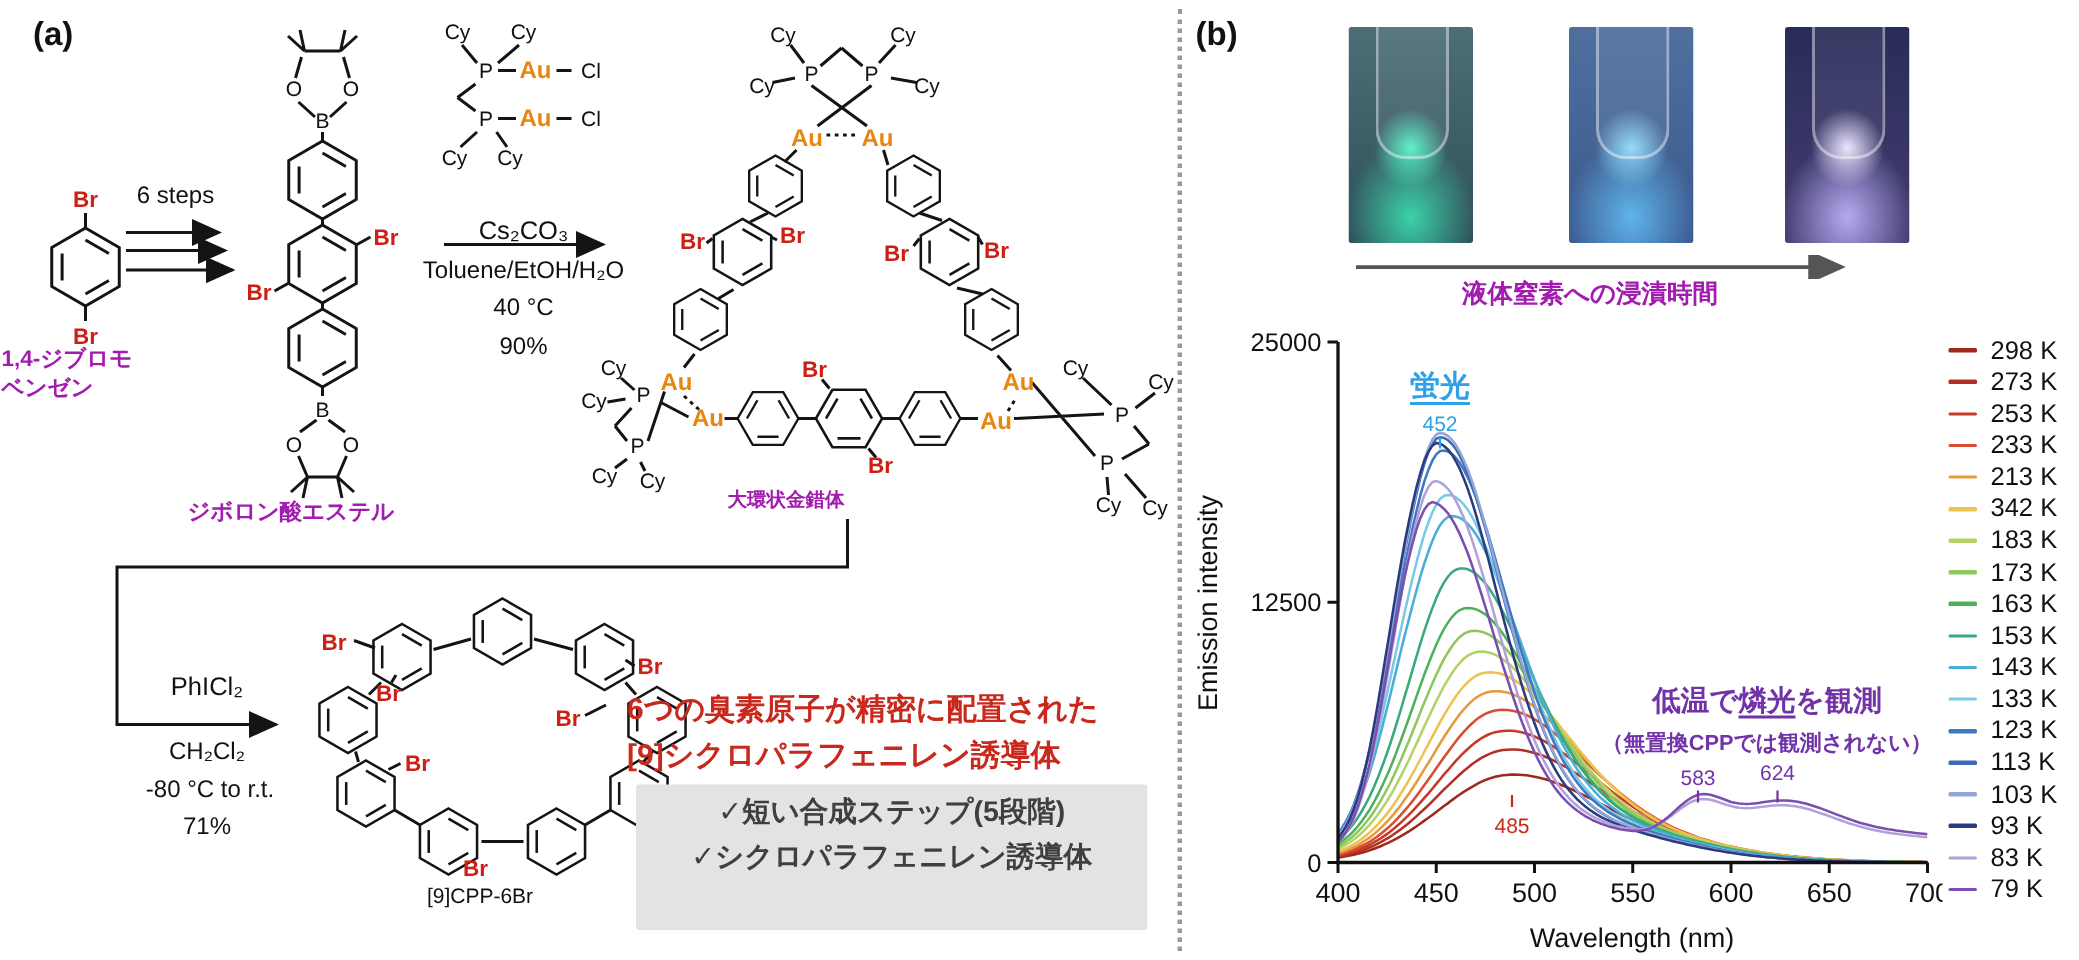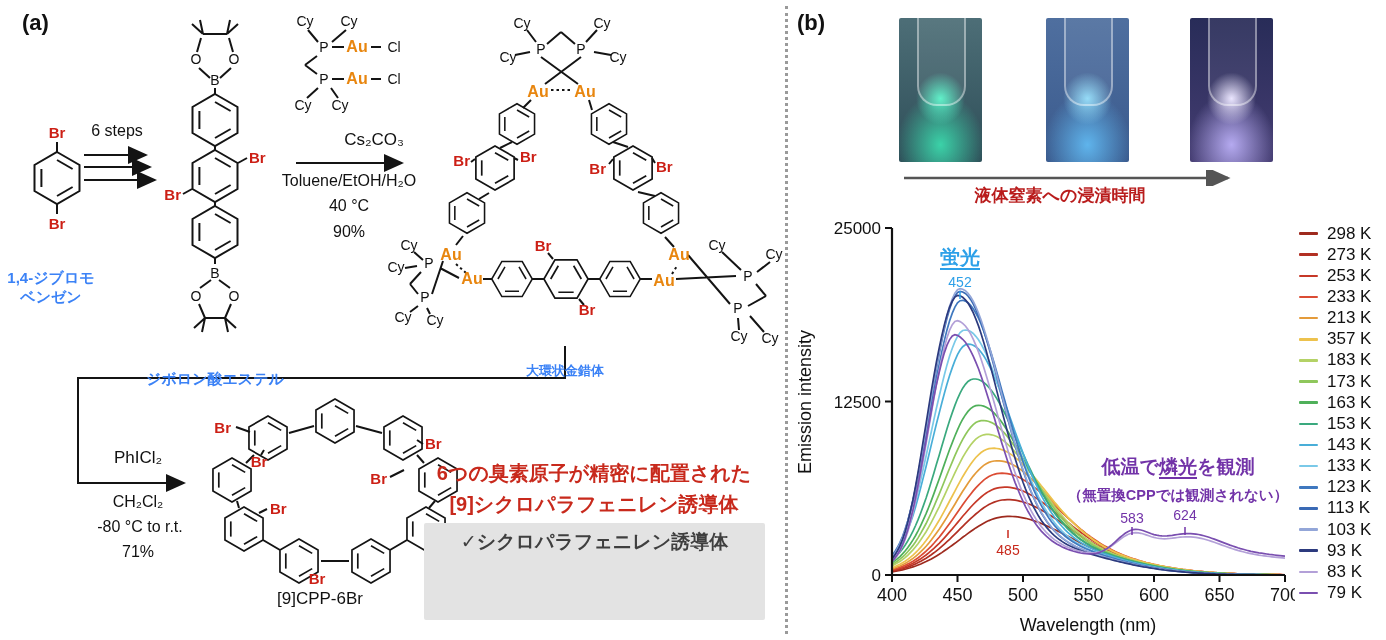--- a/index.html
+++ b/index.html
@@ -1,31 +1,31 @@
 <!DOCTYPE html>
 <html><head>
 <meta charset="utf-8">
 <style>
   html,body{margin:0;padding:0;}
   body{width:1386px;height:640px;position:relative;background:#fff;overflow:hidden;
        font-family:"Liberation Sans","DejaVu Sans",sans-serif;color:#111;}
   .abs{position:absolute;}
   .panel-label{font-size:22px;font-weight:bold;color:#111;}
-  .gray-name{color:#3b82f6;font-weight:bold;text-align:center;margin-top:38px;}
+  .gray-name{color:#a21caf;font-weight:bold;text-align:left;}
   .cond{font-size:16px;color:#111;text-align:center;line-height:20px;}
   .cond-big{font-size:17px;}
-  .red-title{color:#c8291c;font-weight:bold;font-size:20px;text-align:center;line-height:31px;}
+  .red-title{color:#c8291c;font-weight:bold;font-size:20px;text-align:left;line-height:31px;}
   .gray-box{background:#e3e3e3;border-radius:2px;text-align:center;
             font-size:19px;font-weight:bold;color:#3f3f3f;line-height:30px;padding-top:4px;box-sizing:border-box;}
   .divider{border-left:3px dotted #9a9a9a;}
   .photo{position:absolute;width:83px;height:144px;border-radius:2px;overflow:hidden;}
   .tube{position:absolute;left:18px;top:-8px;width:45px;height:94px;
         border:2.5px solid rgba(255,255,255,.42);border-top:none;
         border-radius:0 0 20px 20px;background:rgba(255,255,255,.07);}
-  .caption{font-size:17px;font-weight:bold;color:#b91c1c;text-align:center;}
+  .caption{font-size:17px;font-weight:bold;color:#a21caf;text-align:center;}
   .lrow{height:21.15px;display:flex;align-items:center;font-size:17px;color:#111;}
   .lrow .sw{display:inline-block;width:19px;height:2.6px;margin-right:9px;border-radius:1px;}
   svg text{font-family:"Liberation Sans","DejaVu Sans",sans-serif;}
   .atom{font-size:14px;fill:#111;}
   .atom-br{font-size:15px;font-weight:bold;fill:#cc1f15;}
   .atom-au{font-size:16px;font-weight:bold;fill:#e8860f;}
   .bond{stroke:#141414;stroke-width:2;fill:none;}
 </style>
 </head>
 <body>
@@ -176,35 +176,36 @@
   <text class="atom-br" x="270" y="514" text-anchor="start">Br</text>
   <text class="atom-br" x="317" y="584" text-anchor="middle">Br</text>
 </svg>
 
 <div class="abs gray-name" style="left:1px;top:230px;width:100px;font-size:15px;line-height:19px;">
   <div>1,4-ジブロモ</div>
   <div>ベンゼン</div>
 </div>
 <div class="abs cond" style="left:85px;top:121px;width:64px;">6 steps</div>
 <div class="abs gray-name" style="left:125px;top:332px;width:180px;font-size:15px;">ジボロン酸エステル</div>
-<div class="abs cond cond-big" style="left:294px;top:130px;width:110px;text-align:right;">Cs₂CO₃</div>
+<div class="abs cond cond-big" style="left:294px;top:144px;width:110px;">Cs₂CO₃</div>
 <div class="abs cond" style="left:274px;top:171px;width:150px;">Toluene/EtOH/H₂O</div>
 <div class="abs cond" style="left:294px;top:196px;width:110px;">40 °C</div>
 <div class="abs cond" style="left:294px;top:222px;width:110px;">90%</div>
 <div class="abs gray-name" style="left:485px;top:324px;width:160px;font-size:13px;">大環状金錯体</div>
 <div class="abs cond cond-big" style="left:88px;top:448px;width:100px;">PhICl₂</div>
 <div class="abs cond" style="left:88px;top:492px;width:100px;">CH₂Cl₂</div>
 <div class="abs cond" style="left:80px;top:517px;width:120px;">-80 °C to r.t.</div>
 <div class="abs cond" style="left:88px;top:542px;width:100px;">71%</div>
-<div class="abs" style="left:240px;top:589px;width:160px;text-align:center;font-size:17px;color:#111;">[9]CPP-6Br</div>
+<div class="abs" style="left:240px;top:589px;width:160px;text-align:center;font-size:14px;color:#111;">[9]CPP-6Br</div>
 <div class="abs red-title" style="left:418px;top:458px;width:352px;">
   <div>6つの臭素原子が精密に配置された</div>
   <div>[9]シクロパラフェニレン誘導体</div>
 </div>
 <div class="abs gray-box" style="left:424px;top:523px;width:341px;height:97px;">
+  <div>✓短い合成ステップ(5段階)</div>
   <div>✓シクロパラフェニレン誘導体</div>
 </div>
 
 <div class="abs divider" style="left:785px;top:6px;height:628px;"></div>
 
 <div class="abs panel-label" style="left:797px;top:10px;">(b)</div>
 
 <div class="photo" id="photo0" style="left: 899px; top: 18px; background: radial-gradient(42% 26% at 50% 56%, rgb(85, 239, 197) 0%, rgba(85, 239, 197, 0) 70%), radial-gradient(70% 48% at 50% 88%, rgb(59, 210, 168) 0%, rgba(59, 210, 168, 0) 75%), linear-gradient(rgb(77, 110, 119), rgb(46, 78, 88));">
   <div class="tube"></div>
 </div>
@@ -316,21 +317,21 @@
     <div class="lrow">
       <span class="sw" style="background: rgb(219, 76, 52);"></span>
       <span>233 K</span>
     </div>
     <div class="lrow">
       <span class="sw" style="background: rgb(228, 155, 58);"></span>
       <span>213 K</span>
     </div>
     <div class="lrow">
       <span class="sw" style="background: rgb(237, 194, 77);"></span>
-      <span>357 K</span>
+      <span>342 K</span>
     </div>
     <div class="lrow">
       <span class="sw" style="background: rgb(180, 210, 102);"></span>
       <span>183 K</span>
     </div>
     <div class="lrow">
       <span class="sw" style="background: rgb(143, 199, 92);"></span>
       <span>173 K</span>
     </div>
     <div class="lrow">

